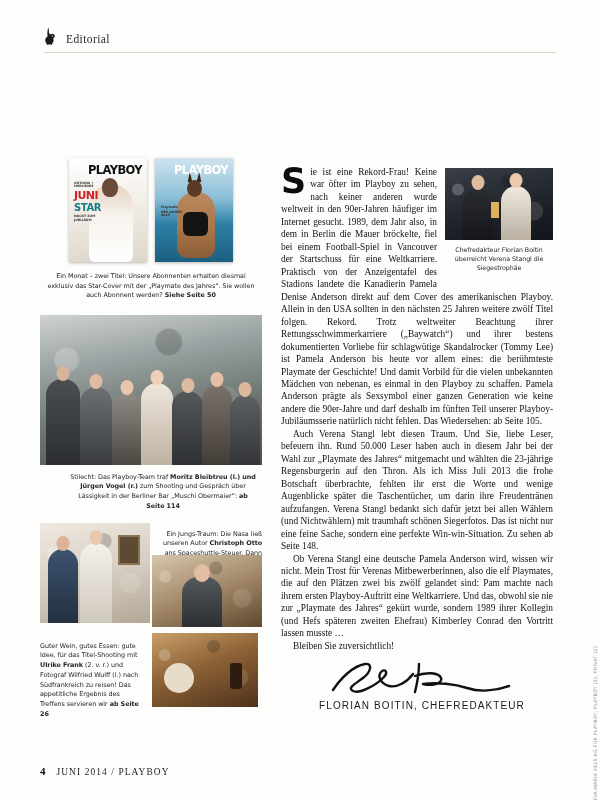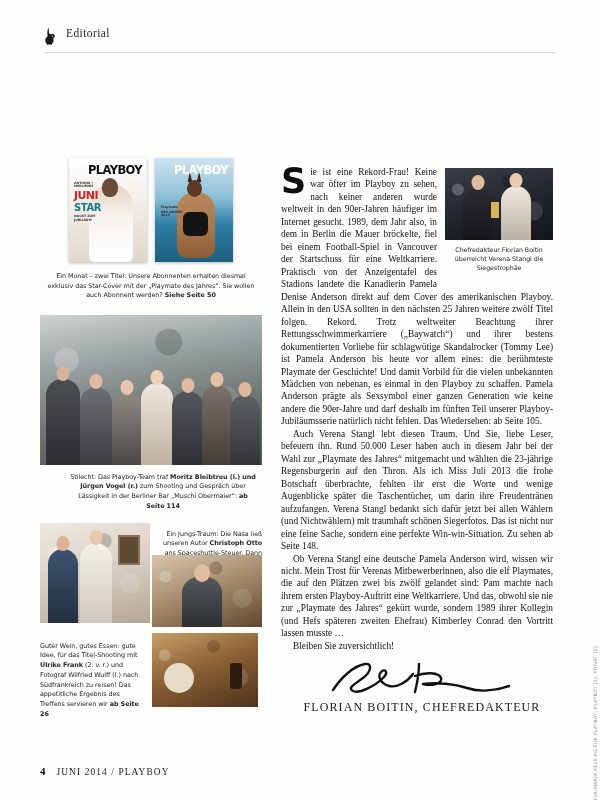--- a/index.html
+++ b/index.html
@@ -21,21 +21,21 @@
     inset: 0;
     background: #fdfdfc;
   }
 
   
   .masthead {
     position: absolute;
     left: 44px;
     top: 27px;
     display: flex;
-    align-items: flex-start;
+    align-items: flex-end;
     gap: 9px;
   }
   .bunny-logo {
     width: 13px;
     height: 18px;
     display: block;
   }
   .masthead-label {
     font-family: "Liberation Serif", serif;
     font-size: 11.5px;
@@ -327,22 +327,22 @@
   .signoff {
     margin-top: 6px;
     text-align: center;
     padding-left: 10px;
   }
   .signature {
     display: block;
     margin: 2px auto 0;
   }
   .sign-name {
-    font-family: Liberation Serif, serif;
-    font-size: 12px;
+    font-family: Liberation Sans, sans-serif;
+    font-size: 10px;
     letter-spacing: 1.1px;
     color: #1a1a1a;
     margin-top: 2px;
   }
 
   .photo-credit {
     position: absolute;
     right: 7px;
     top: 470px;
     transform-origin: right top;

